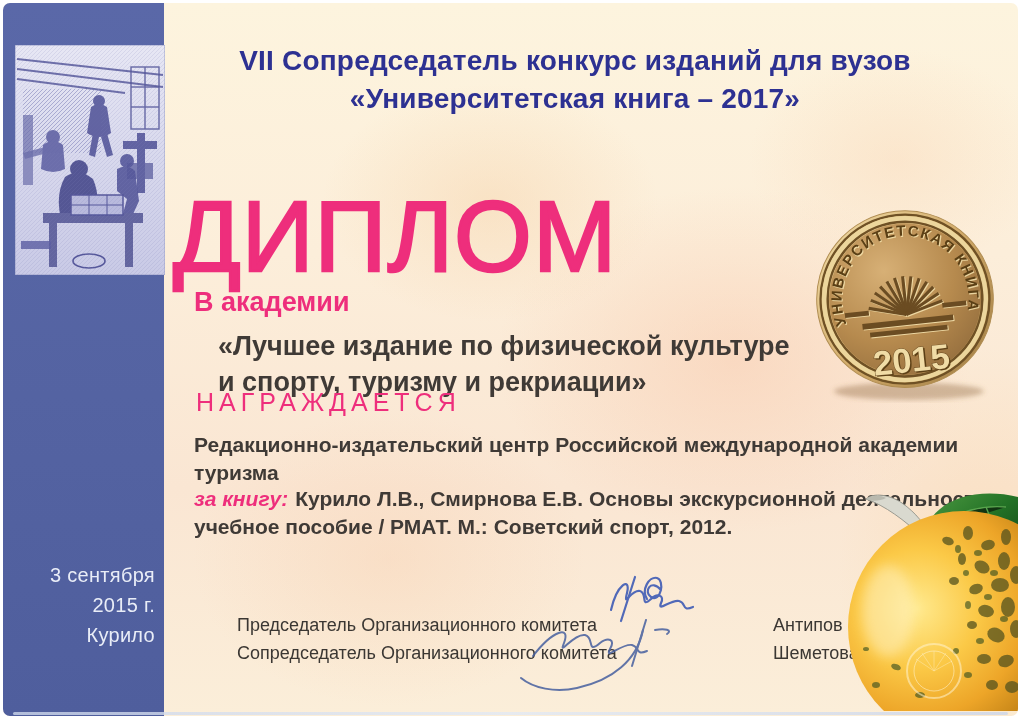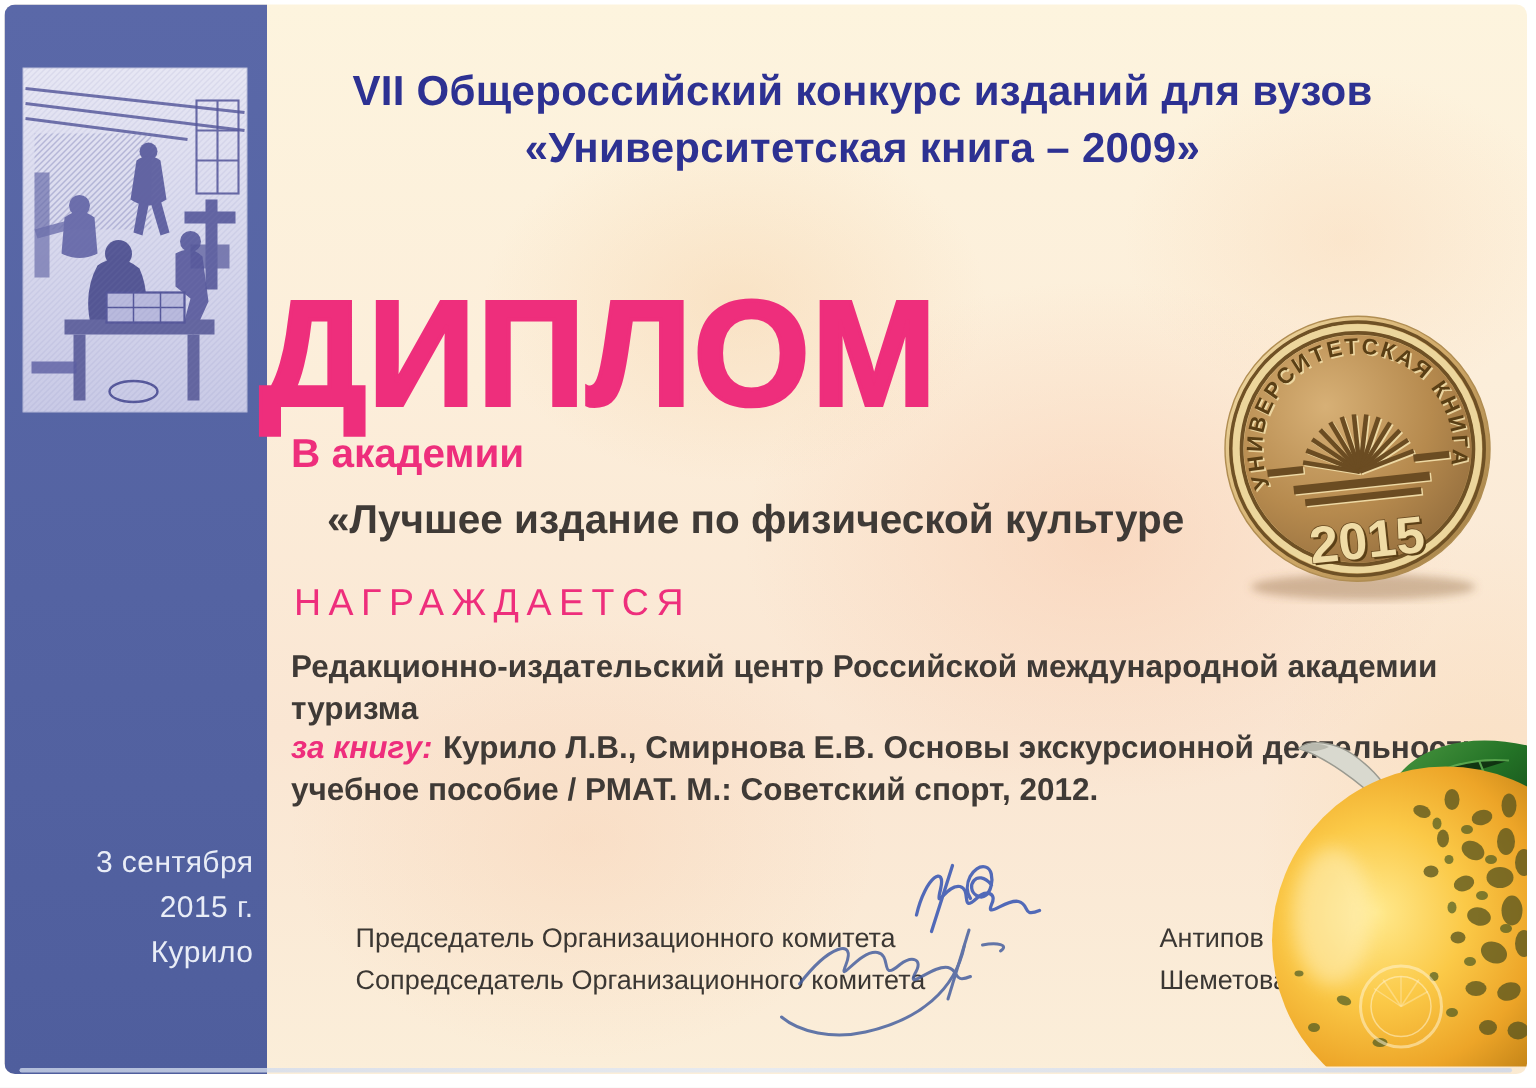--- a/index.html
+++ b/index.html
@@ -12,29 +12,29 @@
       radial-gradient(240px 170px at 48% 28%, rgba(244,205,160,.38), transparent 70%),
       radial-gradient(330px 240px at 72% 50%, rgba(247,193,163,.42), transparent 72%),
       radial-gradient(280px 210px at 38% 78%, rgba(246,200,165,.30), transparent 70%),
       radial-gradient(210px 160px at 88% 22%, rgba(248,208,172,.32), transparent 70%),
       radial-gradient(200px 300px at 97% 80%, rgba(250,215,170,.45), transparent 75%);}
   .scan-edge{position:absolute;left:10px;right:10px;bottom:1px;height:3px;border-radius:2px;
       background:linear-gradient(90deg,#ccd6ea,#e2e9f4,#ccd6ea);opacity:.8;}
 
   
   .sidebar{position:absolute;left:0;top:0;bottom:0;width:161px;
-      background:linear-gradient(180deg,#5a68a8 0%,#5463a2 55%,#4f5e9d 100%);padding-left:14px;}
+      background:linear-gradient(180deg,#5a68a8 0%,#5463a2 55%,#4f5e9d 100%);}
   .engraving{position:absolute;left:12px;top:42px;width:150px;height:230px;display:block;}
   .date-block{position:absolute;top:557px;right:9px;text-align:right;color:#e9edf7;
       font-size:20px;line-height:30px;letter-spacing:.3px;}
 
   
   .header{position:absolute;left:170px;top:39px;width:804px;text-align:center;
       color:#2d3192;font-weight:bold;font-size:28px;line-height:38px;letter-spacing:.2px;}
-  .title{position:absolute;left:170px;top:183px;color:#ee2e7c;font-weight:bold;
+  .title{position:absolute;left:170px;top:183px;color:#ee2e7c;font-weight:normal;
       font-size:100px;line-height:100px;letter-spacing:1px;-webkit-text-stroke:2.5px #ee2e7c;}
   .nom-label{position:absolute;left:191px;top:284px;color:#ee2e7c;font-weight:bold;font-size:27px;}
   .nomination{position:absolute;left:191px;top:325px;color:#3f3a36;font-weight:bold;
       font-size:27px;line-height:36px;margin-left:24px;}
   .awarded{position:absolute;left:193px;top:385px;color:#ee2e7c;font-weight:normal;
       font-size:25px;letter-spacing:5px;}
   .recipient{position:absolute;left:191px;top:428px;color:#3f3a36;font-weight:bold;
       font-size:21px;line-height:28px;}
   .book{position:absolute;left:191px;top:482px;color:#3f3a36;font-weight:bold;
       font-size:21px;line-height:28px;}
@@ -124,29 +124,30 @@
       </svg>
 
       <div class="date-block">
         <div>3 сентября</div>
         <div>2015 г.</div>
         <div>Курило</div>
       </div>
     </aside>
 
     <div class="header">
-      <div>VII Общероссийский конкурс изданий для вузов</div>
-      <div>«Университетская книга – 2009»</div>
+      <div>VII Сопредседатель конкурс изданий для вузов</div>
+      <div>«Университетская книга – 2017»</div>
     </div>
 
     <div class="title">ДИПЛОМ</div>
 
     <div class="nom-label">В академии</div>
     <div class="nomination">
       <div>«Лучшее издание по физической культуре</div>
+      <div>и спорту, туризму и рекриации»</div>
     </div>
 
     <div class="awarded">НАГРАЖДАЕТСЯ</div>
 
     <div class="recipient">
       <div>Редакционно-издательский центр Российской международной академии</div>
       <div>туризма</div>
     </div>
 
     <div class="book">

